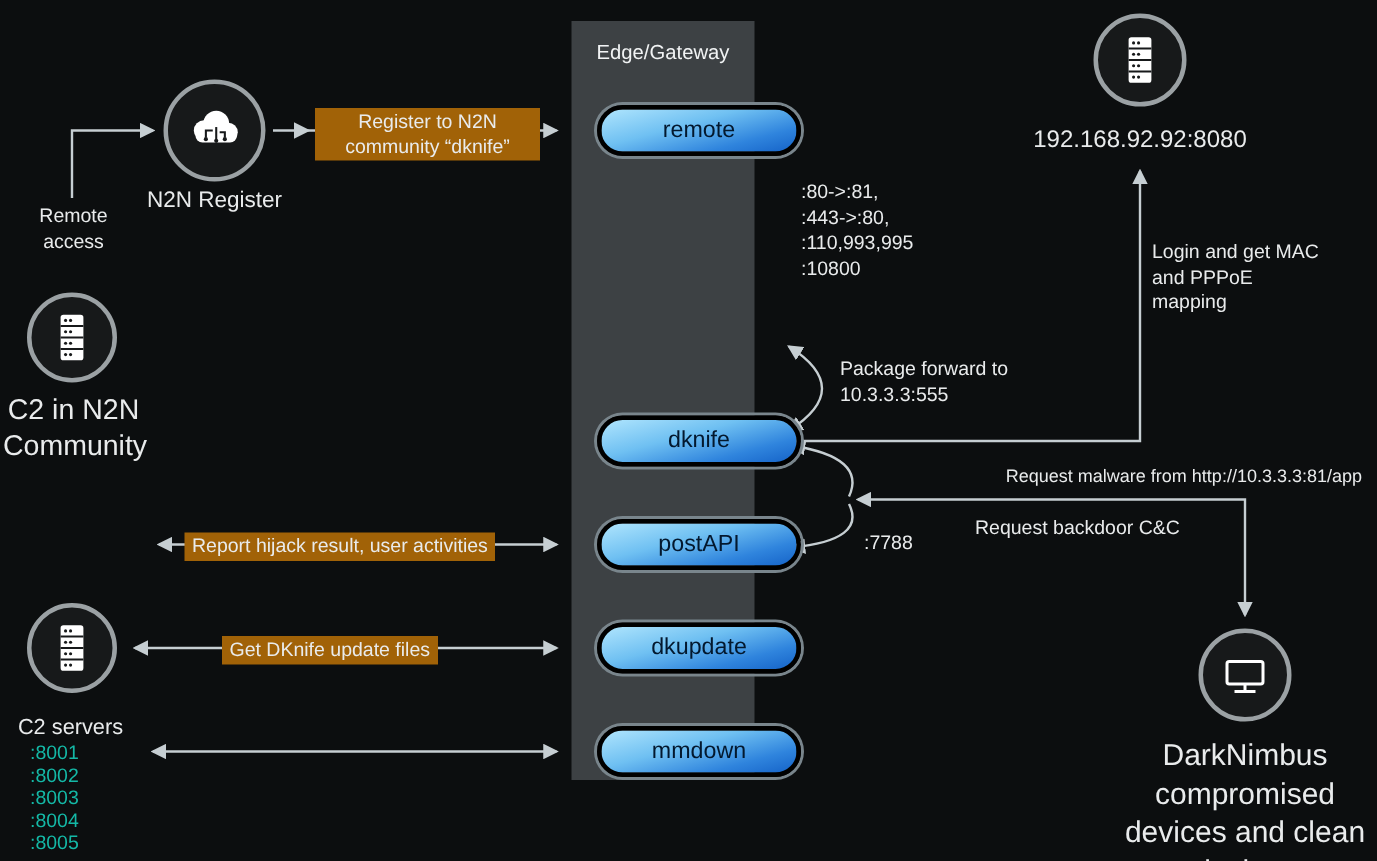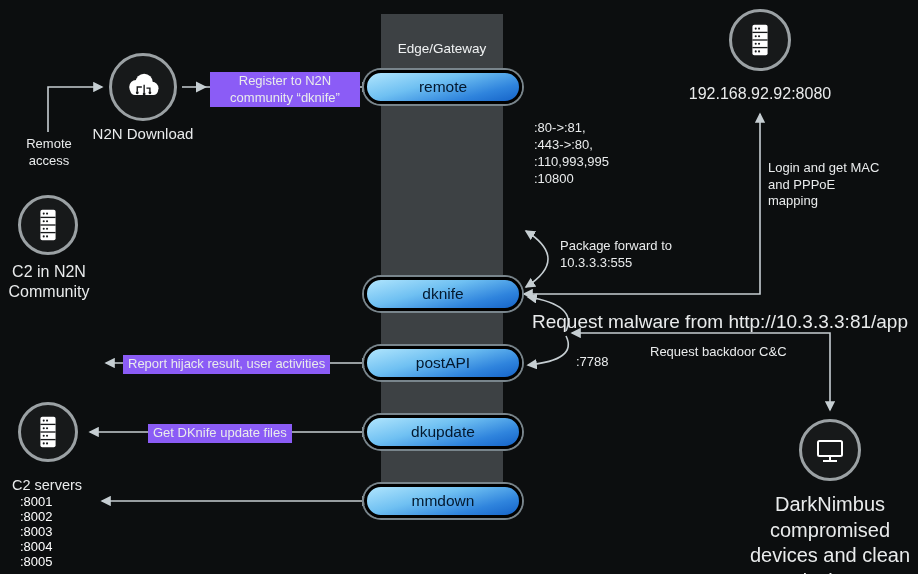--- a/index.html
+++ b/index.html
@@ -1,32 +1,32 @@
 <!DOCTYPE html>
 <html><head>
 <meta charset="utf-8">
 <style>
   html,body{margin:0;padding:0;background:#0c0e0f;}
   .canvas{position:relative;width:918px;height:574px;background:#0c0e0f;
           font-family:"Liberation Sans",sans-serif;color:#e9ebec;overflow:hidden;}
   .column{position:absolute;left:381px;top:14px;width:122px;height:506px;background:#3d4144;z-index:0;}
-  .col-header{padding-top:27px;text-align:center;font-size:13.5px;color:#f1f3f4;}
-  .pill{position:absolute;left:364px;width:158px;height:34px;box-sizing:border-box;
+  .col-header{padding-top:13px;text-align:center;font-size:13.5px;color:#f1f3f4;}
+  .pill{position:absolute;left:398px;width:136px;height:34px;box-sizing:border-box;
         border:3px solid #000;border-radius:18px;box-shadow:0 0 0 2px #79858c;
         background:linear-gradient(165deg,#b0e5fd 0%,#6fc0f2 40%,#2f84dd 75%,#1563c8 100%);
         display:flex;align-items:center;justify-content:center;
         font-size:15.5px;color:#03182e;z-index:2;}
   .circle{position:absolute;box-sizing:border-box;border-radius:50%;border:3px solid #9ba1a4;
           background:#17191a;display:flex;align-items:center;justify-content:center;z-index:2;}
   svg.lines{position:absolute;left:0;top:0;z-index:1;pointer-events:none;}
   .lbl{position:absolute;color:#e9ebec;font-size:13px;line-height:1.28;z-index:3;}
   .center{text-align:center;}
   .nowrap{white-space:nowrap;}
-  .mask{background:#8b5cf6;padding:1px 5px;}
-  .muted{color:#ffffff;}
+  .mask{background:#a16207;padding:1px 5px;}
+  .muted{color:#14b8a6;}
   .ports div{line-height:15px;}
   .sslports div{line-height:17px;}
 </style>
 </head>
 <body>
 
 <div class="canvas">
 
   <div class="column">
     <div class="col-header">Edge/Gateway</div>
@@ -147,41 +147,41 @@
     <svg width="40" height="40" viewBox="0 0 40 40">
       <g stroke="#ffffff" stroke-width="2" fill="none">
         <rect x="8" y="11" width="24" height="15" rx="1.5"></rect>
         <line x1="20" y1="26" x2="20" y2="30"></line>
         <line x1="13" y1="31" x2="27" y2="31"></line>
       </g>
     </svg>
   </div>
 
   <div class="lbl center" style="left:17px;top:136px;width:64px">Remote access</div>
-  <div class="lbl center" style="left:88px;top:124px;width:110px;font-size:15px">N2N Download</div>
+  <div class="lbl center" style="left:88px;top:124px;width:110px;font-size:15px">N2N Register</div>
   <div class="lbl center mask" style="left:210px;top:72px;width:140px">Register to N2N community “dknife”</div>
-  <div class="lbl center" style="left:2px;top:262px;width:94px;font-size:16px">C2 in N2N Community</div>
+  <div class="lbl center" style="left:2px;top:262px;width:94px;font-size:19px">C2 in N2N Community</div>
   <div class="lbl nowrap mask" style="left:123px;top:355px">Report hijack result, user activities</div>
   <div class="lbl nowrap mask" style="left:148px;top:424px">Get DKnife update files</div>
   <div class="lbl center" style="left:2px;top:476px;width:90px;font-size:14.5px">C2 servers</div>
   <div class="lbl ports muted" style="left:20px;top:494px">
     <div>:8001</div>
     <div>:8002</div>
     <div>:8003</div>
     <div>:8004</div>
     <div>:8005</div>
   </div>
 
   <div class="lbl center" style="left:660px;top:84px;width:200px;font-size:16px">192.168.92.92:8080</div>
   <div class="lbl sslports" style="left:534px;top:119px">
     <div>:80-&gt;:81,</div>
     <div>:443-&gt;:80,</div>
     <div>:110,993,995</div>
     <div>:10800</div>
   </div>
   <div class="lbl" style="left:768px;top:160px;width:114px">Login and get MAC and PPPoE mapping</div>
   <div class="lbl" style="left:560px;top:237px;width:155px;line-height:17px">Package forward to 10.3.3.3:555</div>
-  <div class="lbl nowrap" style="right:10px;top:310px;font-size:19px">Request malware from http://10.3.3.3:81/app</div>
+  <div class="lbl nowrap" style="right:10px;top:310px;font-size:12px">Request malware from http://10.3.3.3:81/app</div>
   <div class="lbl nowrap" style="left:650px;top:344px">Request backdoor C&amp;C</div>
   <div class="lbl nowrap" style="left:576px;top:354px">:7788</div>
   <div class="lbl center" style="left:744px;top:492px;width:172px;font-size:20px">DarkNimbus compromised devices and clean devices</div>
 
 </div>
 
 </body></html>

